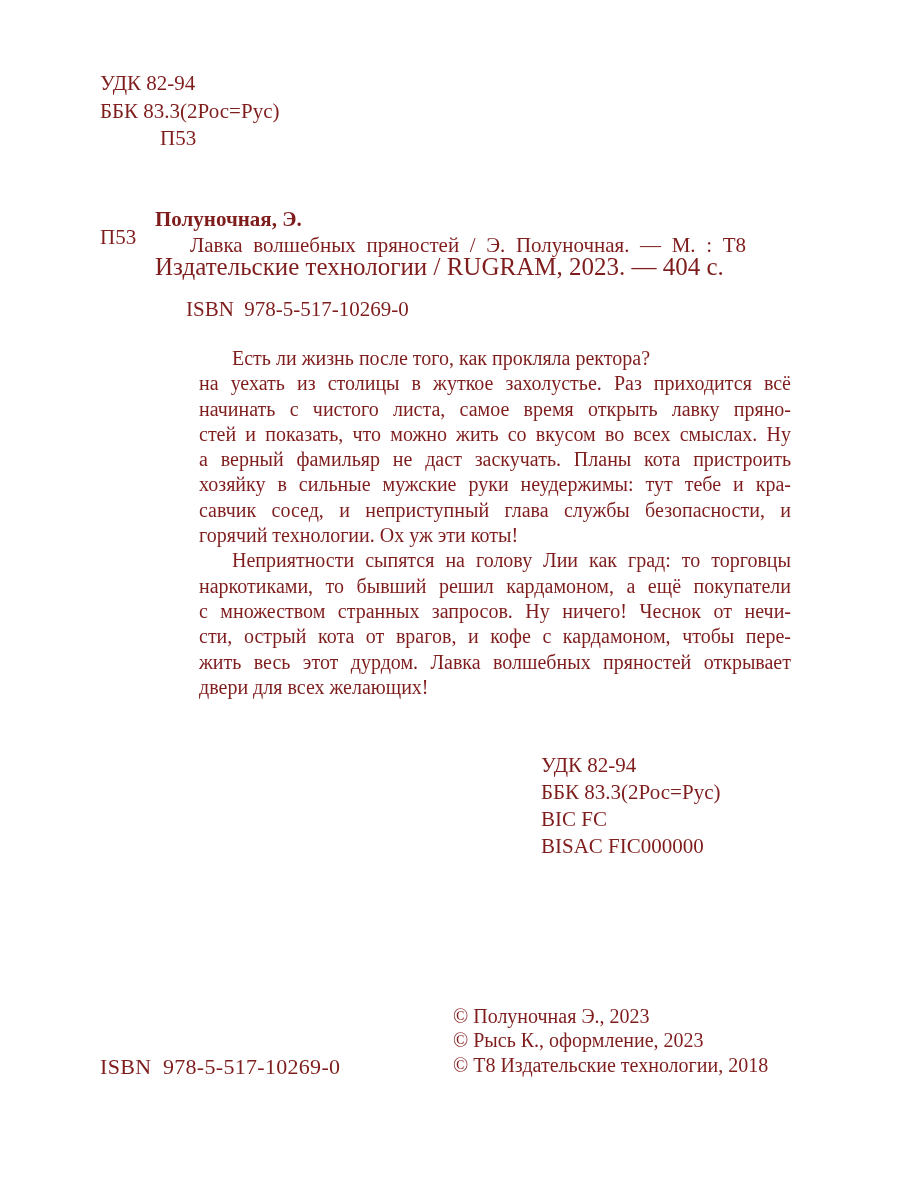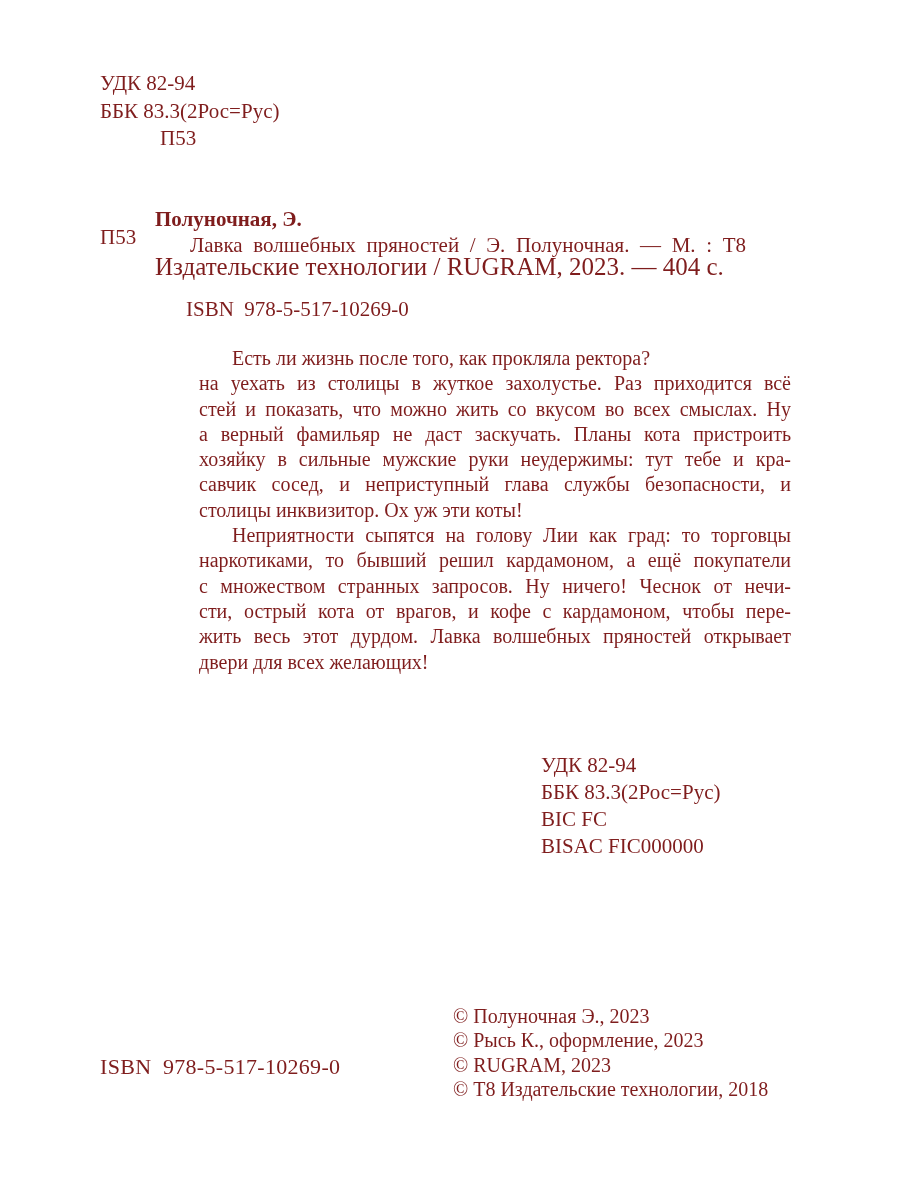--- a/index.html
+++ b/index.html
@@ -59,43 +59,43 @@
   <div class="abs card-author">Полуночная, Э.</div>
   <div class="abs card-code">П53</div>
   <div class="abs card-line1">Лавка волшебных пряностей / Э.  Полуночная. — М. : Т8</div>
   <div class="abs card-line2">Издательские технологии / RUGRAM, 2023. — 404 с.</div>
   <div class="abs card-isbn">ISBN  978-5-517-10269-0</div>
 
   <div class="abs annotation">
     <div class="line first plast">Есть ли жизнь после того, как прокляла ректора?</div>
 
     <div class="line">на уехать из столицы в жуткое захолустье. Раз приходится всё</div>
+    <div class="line">начинать с чистого листа, самое время открыть лавку пряно-</div>
     <div class="line">стей и показать, что можно жить со вкусом во всех смыслах. Ну</div>
     <div class="line">а верный фамильяр не даст заскучать. Планы кота пристроить</div>
     <div class="line">хозяйку в сильные мужские руки неудержимы: тут тебе и кра-</div>
     <div class="line">савчик сосед, и неприступный глава службы безопасности, и</div>
-    <div class="line plast">столицы инквизитор. Ох уж эти коты!</div>
+    <div class="line plast">горячий технологии. Ох уж эти коты!</div>
 
     <div class="line first">Неприятности сыпятся на голову Лии как град: то торговцы</div>
     <div class="line">наркотиками, то бывший решил кардамоном, а ещё покупатели</div>
     <div class="line">с множеством странных запросов. Ну ничего! Чеснок от нечи-</div>
     <div class="line">сти, острый кота от врагов, и кофе с кардамоном, чтобы пере-</div>
     <div class="line">жить весь этот дурдом. Лавка волшебных пряностей открывает</div>
     <div class="line plast">двери для всех желающих!</div>
   </div>
 
   <div class="abs codes-block">
     <div>УДК 82-94</div>
     <div>ББК 83.3(2Рос=Рус)</div>
     <div>BIC FC</div>
     <div>BISAC FIC000000</div>
   </div>
 
   <div class="abs copyright">
     <div>© Полуночная  Э., 2023</div>
     <div>© Рысь К., оформление, 2023</div>
-    <div>© RUGRAM, 2023</div>
     <div>© Т8 Издательские технологии, 2018</div>
   </div>
 
   <div class="abs bottom-isbn">ISBN  978-5-517-10269-0</div>
 
 </div>
 
 </body></html>

